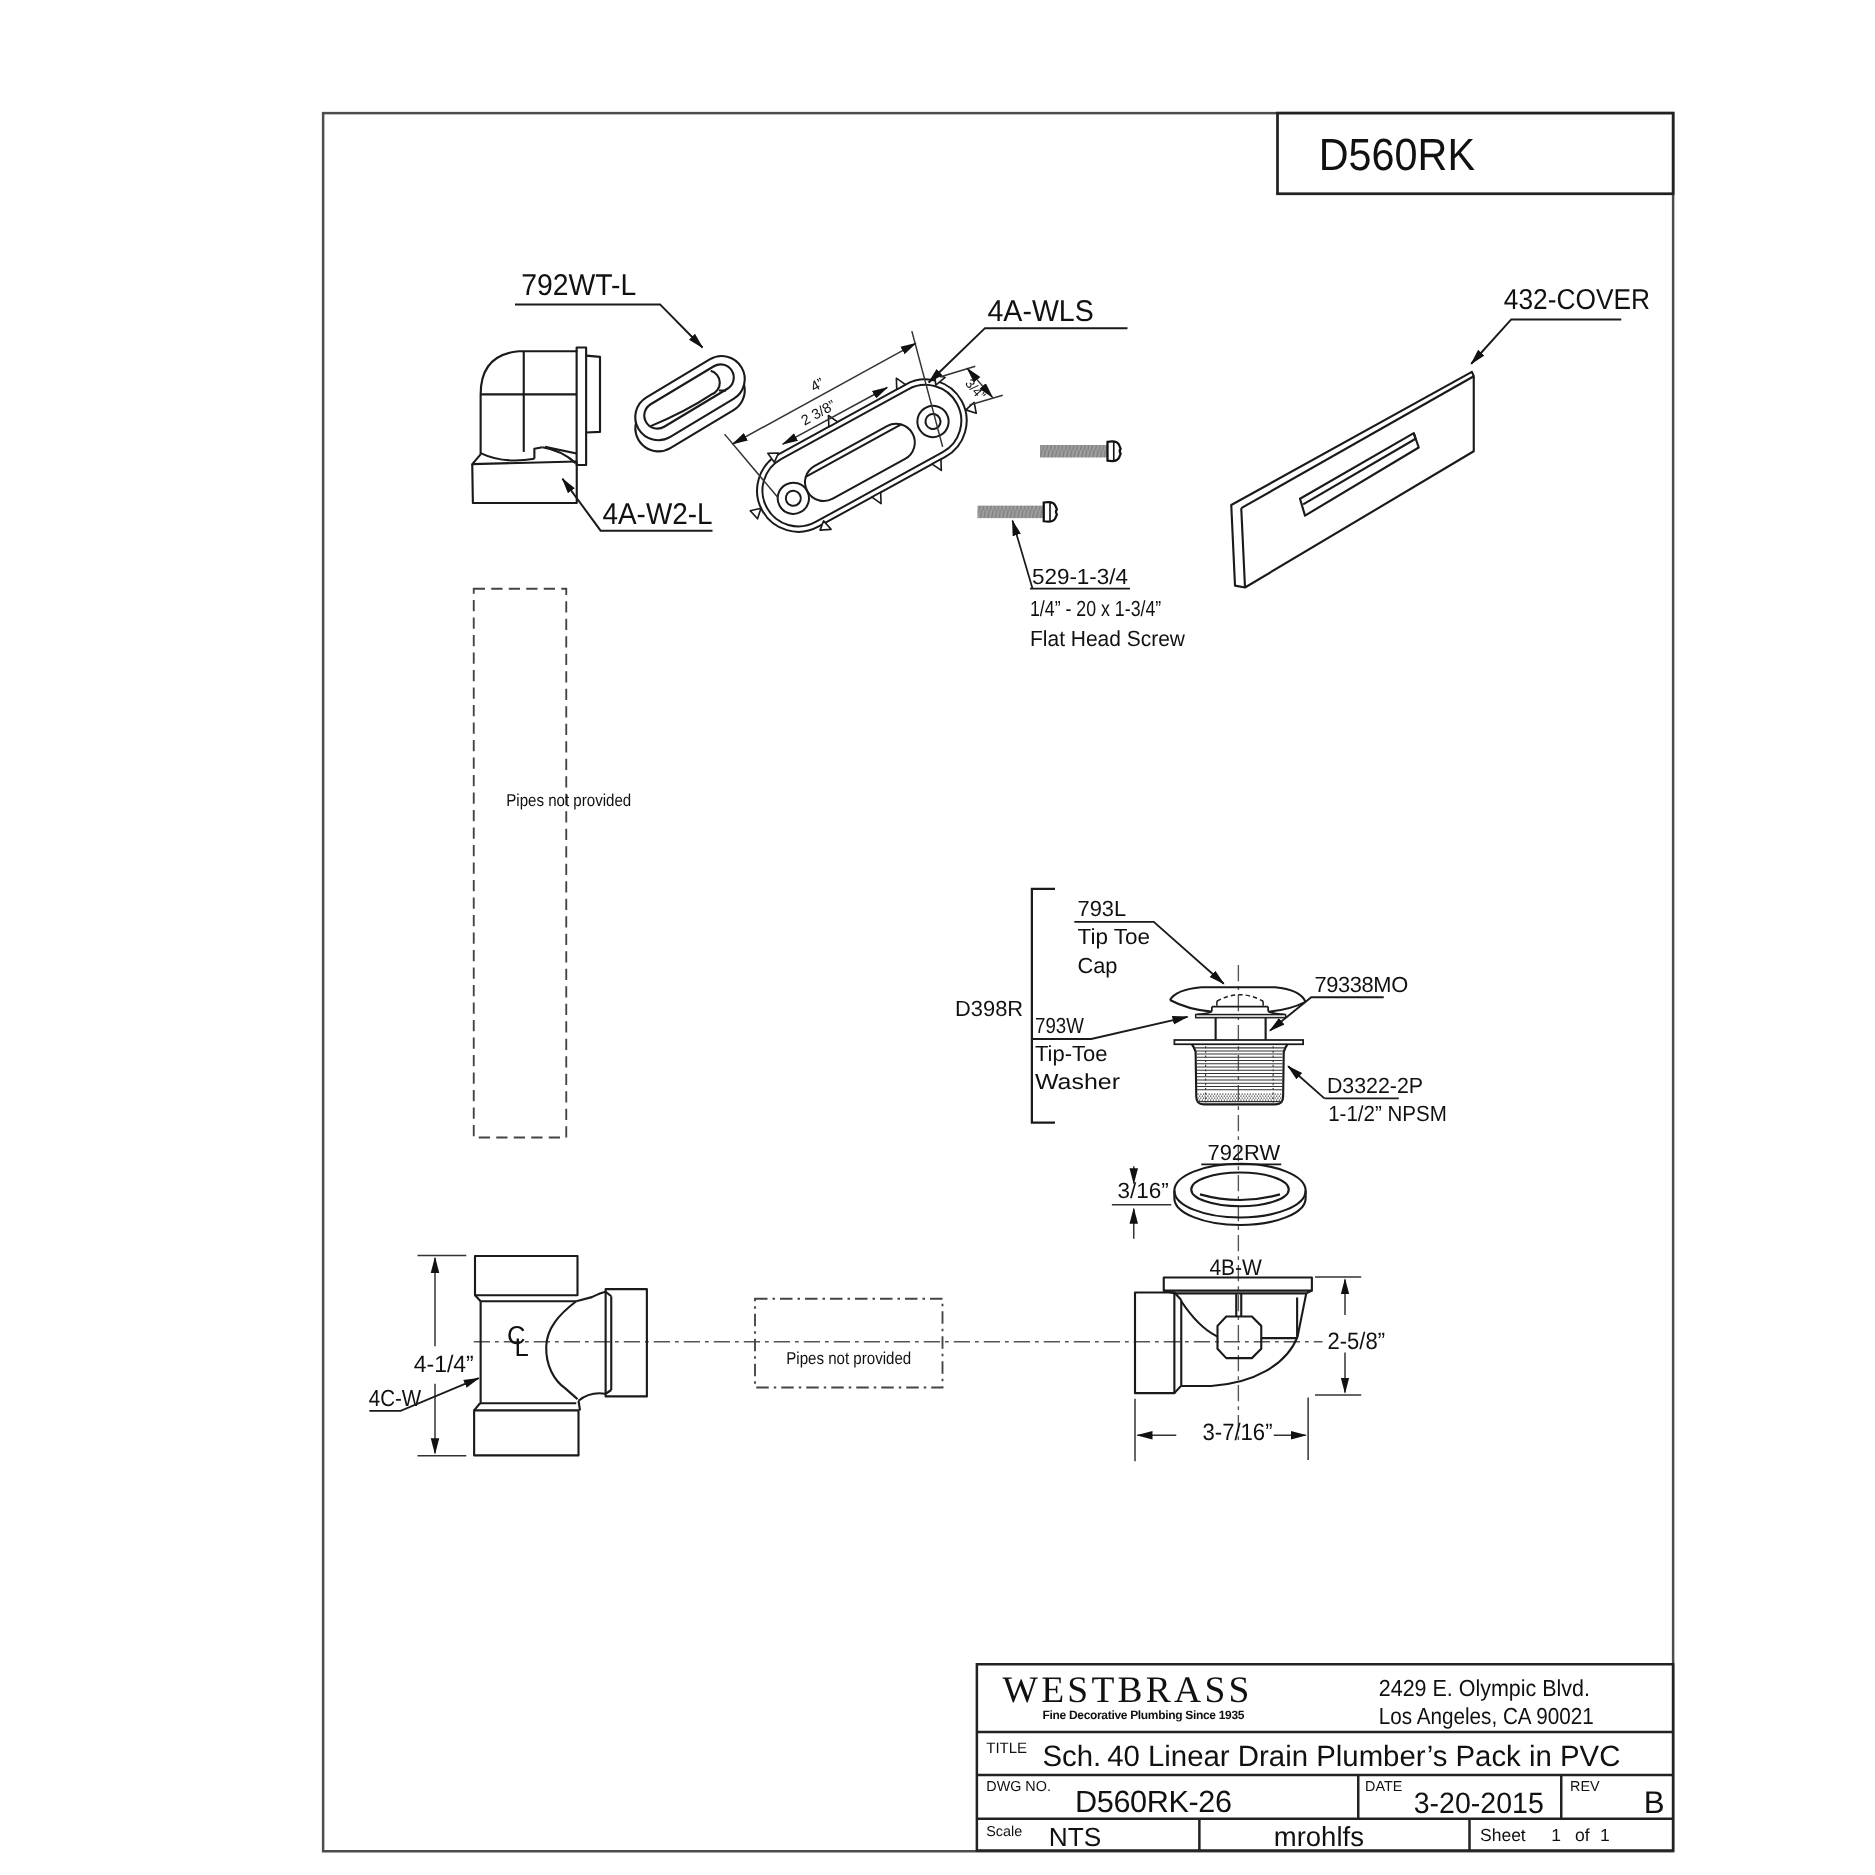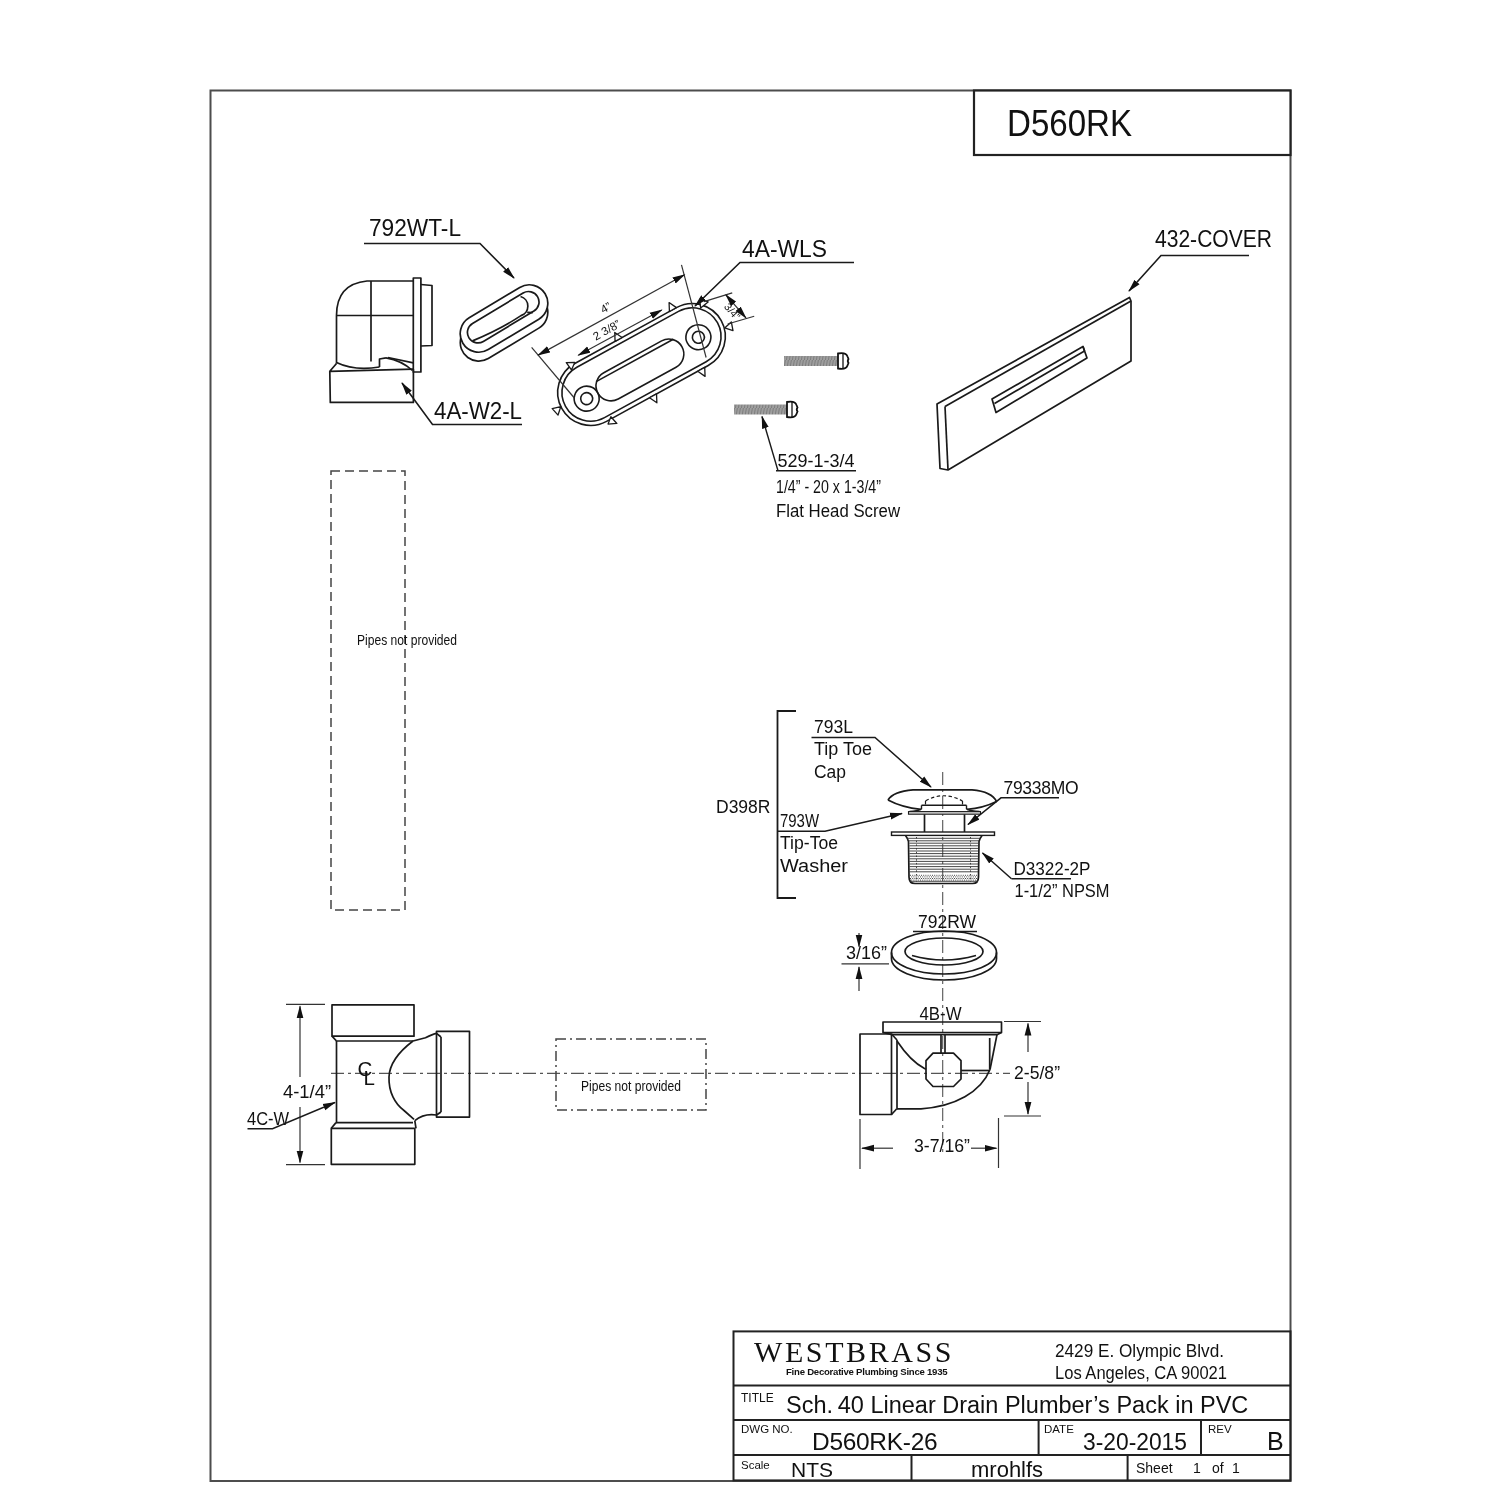--- a/index.html
+++ b/index.html
@@ -1,17 +1,17 @@
 <!DOCTYPE html>
 <html><head>
 <meta charset="utf-8">
 <style>
   html,body{margin:0;padding:0;background:#ffffff;}
   .page{width:1276px;height:1500px;position:relative;background:#ffffff;
-        font-family:"Liberation Sans",sans-serif;}
+        font-family:"Liberation Sans",sans-serif;margin-left:48px;}
   svg{position:absolute;left:0;top:0;}
   text{font-family:"Liberation Sans",sans-serif;fill:#111;}
   .ser{font-family:"Liberation Serif",serif;}
 </style>
 </head>
 <body>
 <div class="page">
 <svg width="1500" height="1500" viewBox="0 0 1500 1500">
 <defs>
   <marker id="arr" viewBox="0 0 13 8" refX="12" refY="4" markerWidth="13" markerHeight="8" markerUnits="userSpaceOnUse" orient="auto-start-reverse">

